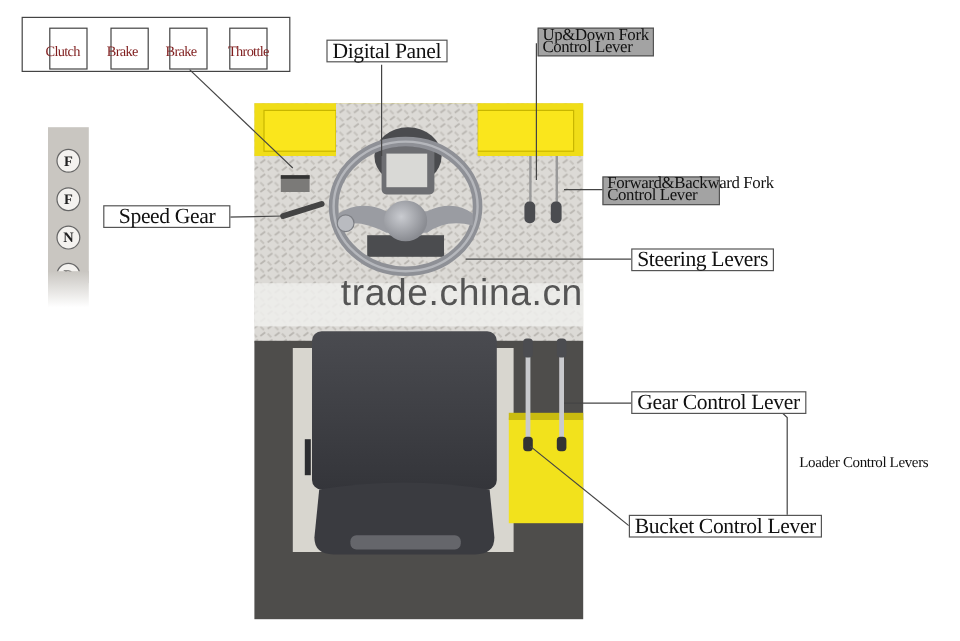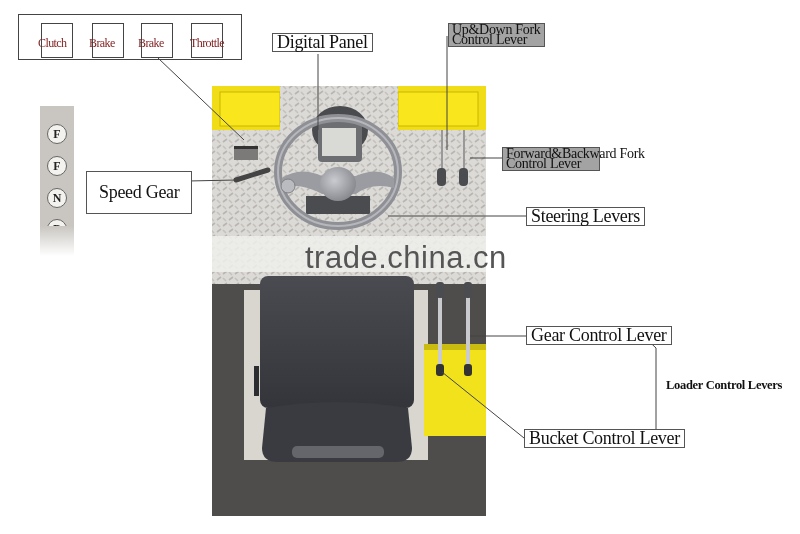--- a/index.html
+++ b/index.html
@@ -6,22 +6,22 @@
   body{width:800px;height:534px;position:relative;overflow:hidden;font-family:"Liberation Serif","DejaVu Serif",serif;}
   .abs{position:absolute;}
   .lbl{position:absolute;border:1px solid #555;background:#fff;font-size:18px;color:#111;line-height:13px;padding:2px 4px;white-space:nowrap;letter-spacing:-0.3px;}
   .lbl2{position:absolute;border:1px solid #555;background:#a3a3a3;font-size:14px;color:#111;line-height:10px;padding:1px 3px;white-space:nowrap;letter-spacing:-0.3px;}
   .pedal-box{position:absolute;left:18px;top:14px;width:222px;height:44px;border:1px solid #444;background:#fff;}
   .pedal{position:absolute;top:8px;width:30px;height:33px;border:1px solid #444;background:#fff;}
   .pedal span{position:absolute;top:12px;left:-4px;font-size:12px;letter-spacing:-0.6px;color:#7f1d1d;white-space:nowrap;}
   .gear-strip{position:absolute;left:40px;top:106px;width:34px;height:130px;background:#c9c6c1;}
   .gear{position:absolute;left:7px;width:18px;height:18px;border-radius:50%;background:#f4f2ef;border:1px solid #666;font-size:12px;text-align:center;line-height:18px;color:#222;font-weight:bold;}
   .gear-fade{position:absolute;left:40px;top:226px;width:34px;height:30px;background:linear-gradient(#c9c6c1,#fff);}
-  .watermark{position:absolute;left:284px;top:240px;font-family:"Liberation Sans","DejaVu Sans",sans-serif;font-size:31px;color:#555;letter-spacing:0.5px;margin-left:21px;}
-  .loader-label{position:absolute;left:666px;top:378px;font-size:12.5px;color:#111;letter-spacing:-0.3px;white-space:nowrap;font-weight:bold;}
+  .watermark{position:absolute;left:284px;top:226px;font-family:"Liberation Sans","DejaVu Sans",sans-serif;font-size:31px;color:#555;letter-spacing:0.5px;}
+  .loader-label{position:absolute;left:666px;top:378px;font-size:12.5px;color:#111;letter-spacing:-0.3px;white-space:nowrap;}
 </style>
 </head>
 <body>
 
 <div class="pedal-box">
   <div class="pedal" style="left:22px">
       <span>Clutch</span>
     </div>
   <div class="pedal" style="left:73px">
       <span>Brake</span>
@@ -130,21 +130,21 @@
     <line x1="388" y1="216" x2="526" y2="216"></line>
     <line x1="470" y1="336" x2="526" y2="336"></line>
     <line x1="442" y1="372" x2="524" y2="438"></line>
     <polyline points="637,330 656,348 656,430 636,440"></polyline>
   </g>
 </svg>
 
 <div class="watermark">trade.china.cn</div>
 
 <div class="lbl" style="left:272px;top:33px">Digital Panel</div>
-<div class="lbl" style="left:86px;top:171px;padding:14px 12px">Speed Gear</div>
+<div class="lbl" style="left:86px;top:171px;padding:2px 12px">Speed Gear</div>
 
 <div class="lbl2" style="left:448px;top:23px">
   <div>Up&amp;Down Fork</div>
   <div>Control Lever</div>
 </div>
 
 <div class="lbl2" style="left:502px;top:147px;width:90px;overflow:visible">
   <div>Forward&amp;Backward Fork</div>
   <div>Control Lever</div>
 </div>

